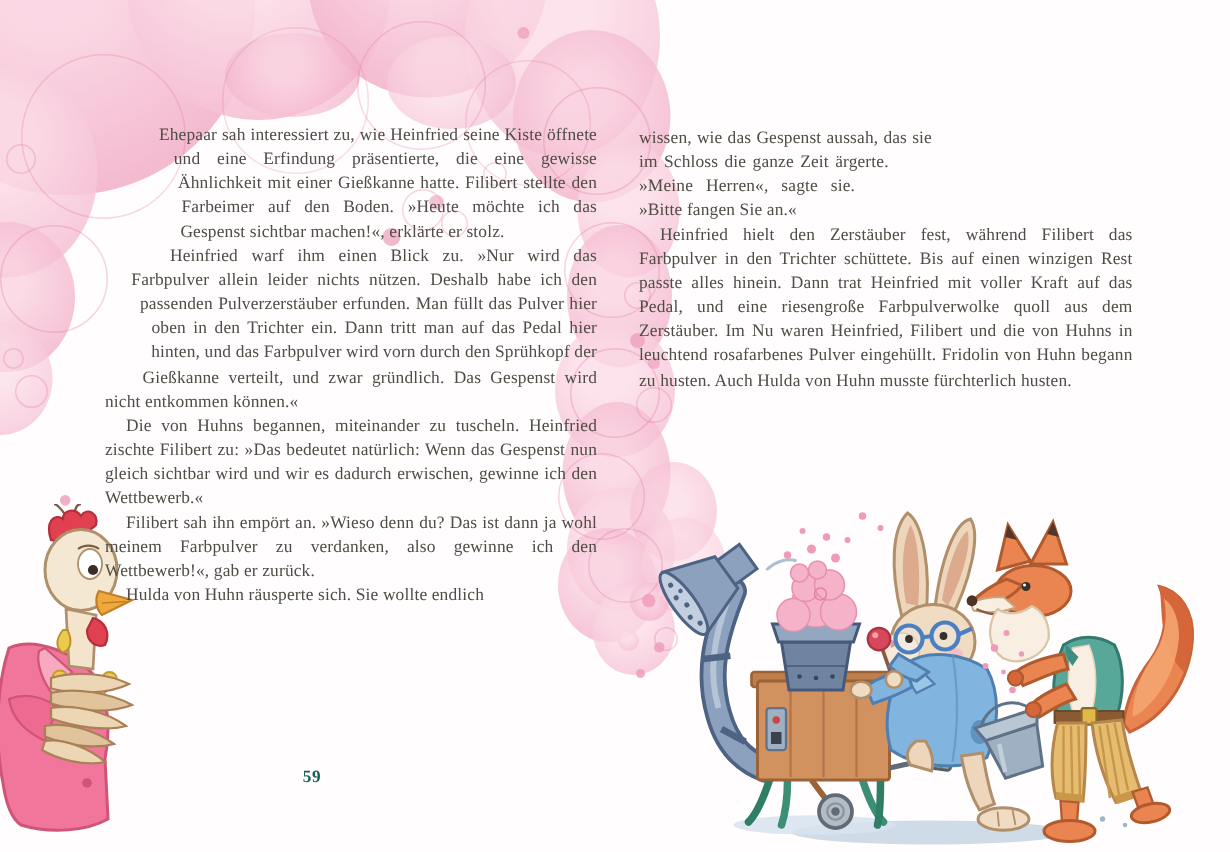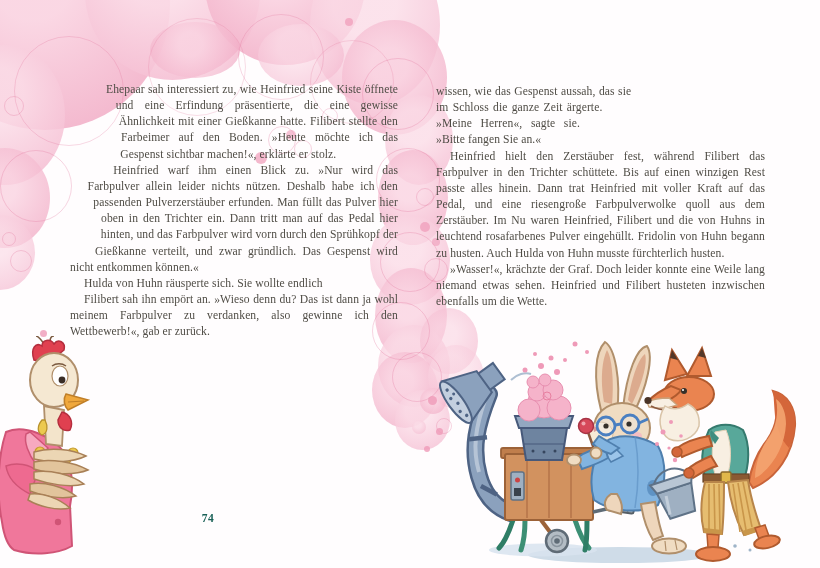--- a/index.html
+++ b/index.html
@@ -11,21 +11,21 @@
   .f1{background:radial-gradient(circle at 42% 36%, #fbdce7 25%, #f6c3d6 70%, #f1abc6 100%);}
   .f2{background:radial-gradient(circle at 45% 40%, #fad3e1 20%, #f3b4cb 72%, #eda0bd 100%);}
   .o{border:1.6px solid rgba(226,116,156,.6);background:transparent;}
   .d{background:#ef9ab8;}
   
   .textcol{position:absolute;z-index:5;color:#4f4c45;font-size:11.6px;line-height:16.15px;
            text-align:justify;hyphens:none;letter-spacing:.1px;}
   .textcol p{margin:0;}
   .textcol p.ind{text-indent:14px;}
   .col-left{left:70px;top:82px;width:328px;height:430px;}
-  .col-right{left:436px;top:84px;width:329px;height:292px;}
+  .col-right{left:426px;top:84px;width:329px;height:292px;}
   .hen-float{float:left;width:56px;height:172px;margin-top:251px;
      shape-outside:polygon(0px 0px,20px 6px,40px 28px,46px 62px,14px 86px,10px 116px,26px 144px,16px 172px,0px 172px);
      shape-margin:5px;}
   .illu-float{float:right;width:185px;height:48px;margin-top:238px;
      shape-outside:polygon(68px 0px,185px 0px,185px 48px,0px 48px,52px 22px);
      shape-margin:4px;}
   .pagenum{position:absolute;left:193px;top:512px;z-index:5;width:30px;text-align:center;
            color:#1a6157;font-size:11.5px;font-weight:700;letter-spacing:.5px;}
   .illu{position:absolute;z-index:3;}
   #hen-svg{left:0;top:336px;}
@@ -87,24 +87,25 @@
       <div class="blob d" style="left: 428px; top: 396px; width: 9px; height: 9px; opacity: 0.8;"></div>
       <div class="blob d" style="left: 436px; top: 428px; width: 7px; height: 7px; opacity: 0.8;"></div>
       <div class="blob d" style="left: 424px; top: 446px; width: 6px; height: 6px; opacity: 0.8;"></div>
     </div>
 
   <div>
     <div class="textcol col-left">
       <div class="hen-float"></div>
       <p>Ehepaar sah interessiert zu, wie Heinfried seine Kiste öffnete und eine Erfindung präsentierte, die eine gewisse Ähnlichkeit mit einer Gießkanne hatte. Filibert stellte den Farbeimer auf den Boden. »Heute möchte ich das Gespenst sichtbar machen!«, erklärte er stolz.</p>
       <p class="ind">Heinfried warf ihm einen Blick zu. »Nur wird das Farbpulver allein leider nichts nützen. Deshalb habe ich den passenden Pulverzerstäuber erfunden. Man füllt das Pulver hier oben in den Trichter ein. Dann tritt man auf das Pedal hier hinten, und das Farbpulver wird vorn durch den Sprühkopf der Gießkanne verteilt, und zwar gründlich. Das Gespenst wird nicht entkommen können.«</p>
+      <p class="ind">Die von Huhns begannen, miteinander zu tuscheln. Heinfried zischte Filibert zu: »Das bedeutet natürlich: Wenn das Gespenst nun gleich sichtbar wird und wir es dadurch erwischen, gewinne ich den Wettbewerb.«</p>
+      <p class="ind">Filibert sah ihn empört an. »Wieso denn du? Das ist dann ja wohl meinem Farbpulver zu verdanken, also gewinne ich den Wettbewerb!«, gab er zurück.</p>
       <p class="ind">Hulda von Huhn räusperte sich. Sie wollte endlich</p>
-      <p class="ind">Filibert sah ihn empört an. »Wieso denn du? Das ist dann ja wohl meinem Farbpulver zu verdanken, also gewinne ich den Wettbewerb!«, gab er zurück.</p>
     </div>
-    <div class="pagenum">74</div>
+    <div class="pagenum">59</div>
 
     <svg id="hen-svg" class="illu" width="110" height="220" viewBox="0 0 110 220">
       <g>
         <path d="M6,96 C-2,120 -4,156 2,186 C4,200 8,210 14,214 C34,220 58,218 72,210 L70,170 C74,150 72,130 64,116 C52,100 24,88 6,96 Z" fill="#f0779b" stroke="#d05476" stroke-width="2"></path>
         <path d="M6,130 C16,126 30,128 38,136 L30,158 C18,152 8,144 6,130 Z" fill="#ee6a90" stroke="#d05476" stroke-width="1.5"></path>
         <path d="M30,96 L48,112 L36,128 C28,118 24,106 26,98 Z" fill="#f7a9c0" stroke="#d05476" stroke-width="1.5"></path>
         <circle cx="58" cy="186" r="3.2" fill="#d05476"></circle>
       </g>
       <g>
         <path d="M44,70 L64,74 L62,110 L46,108 Z" fill="#f3e4cb" stroke="#b08f6b" stroke-width="1.8"></path>
@@ -136,21 +137,20 @@
         <path d="M30,158 C42,156 60,163 70,172 C56,175 38,170 28,164 Z" fill="#ecd6b4"></path>
       </g>
     </svg>
   </div>
 
   <div>
     <div class="textcol col-right">
       <div class="illu-float"></div>
       <p>wissen, wie das Gespenst aussah, das sie im Schloss die ganze Zeit ärgerte. »Meine Herren«, sagte sie. »Bitte fangen Sie an.«</p>
       <p class="ind">Heinfried hielt den Zerstäuber fest, während Filibert das Farbpulver in den Trichter schüttete. Bis auf einen winzigen Rest passte alles hinein. Dann trat Heinfried mit voller Kraft auf das Pedal, und eine riesengroße Farbpulverwolke quoll aus dem Zerstäuber. Im Nu waren Heinfried, Filibert und die von Huhns in leuchtend rosafarbenes Pulver eingehüllt. Fridolin von Huhn begann zu husten. Auch Hulda von Huhn musste fürchterlich husten.</p>
-      <p class="ind">»Wasser!«, krächzte der Graf. Doch leider konnte eine Weile lang niemand etwas sehen. Heinfried und Filibert husteten inzwischen ebenfalls um die Wette.</p>
     </div>
 
     <svg id="scene-svg" class="illu" width="375" height="230" viewBox="0 0 375 230">
 
       <g>
         <ellipse cx="195" cy="219" rx="92" ry="8" fill="#cfdce8"></ellipse>
         <ellipse cx="118" cy="214" rx="54" ry="6.5" fill="#d8e3ee" opacity=".85"></ellipse>
       </g>
 
       <g>

